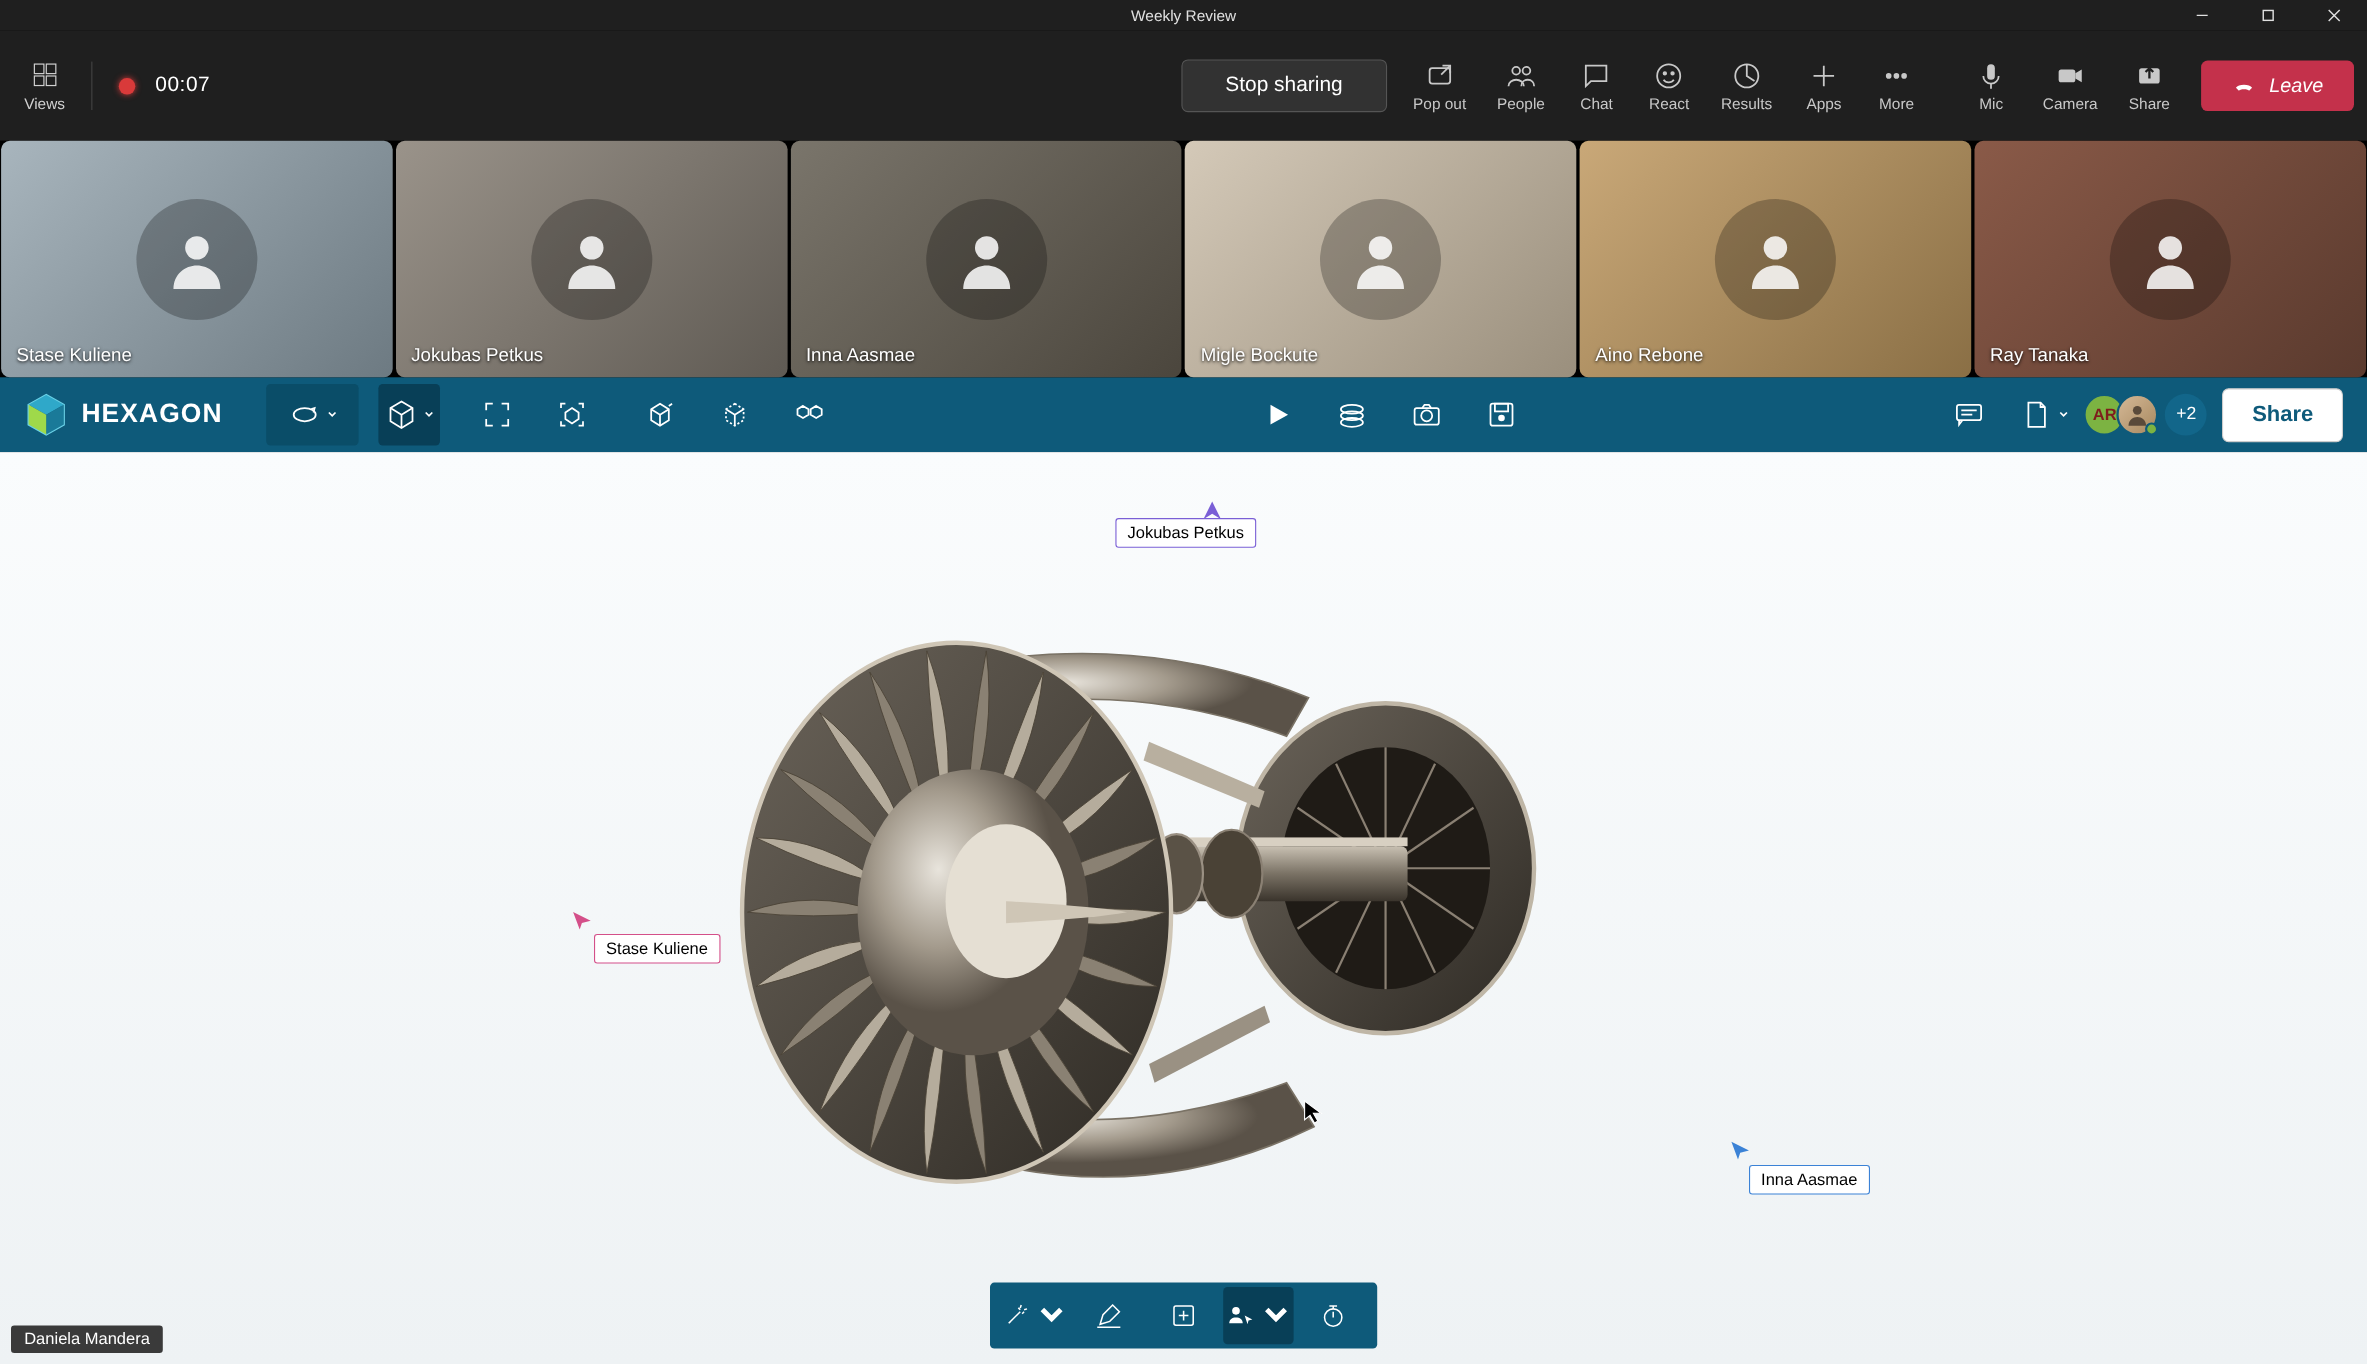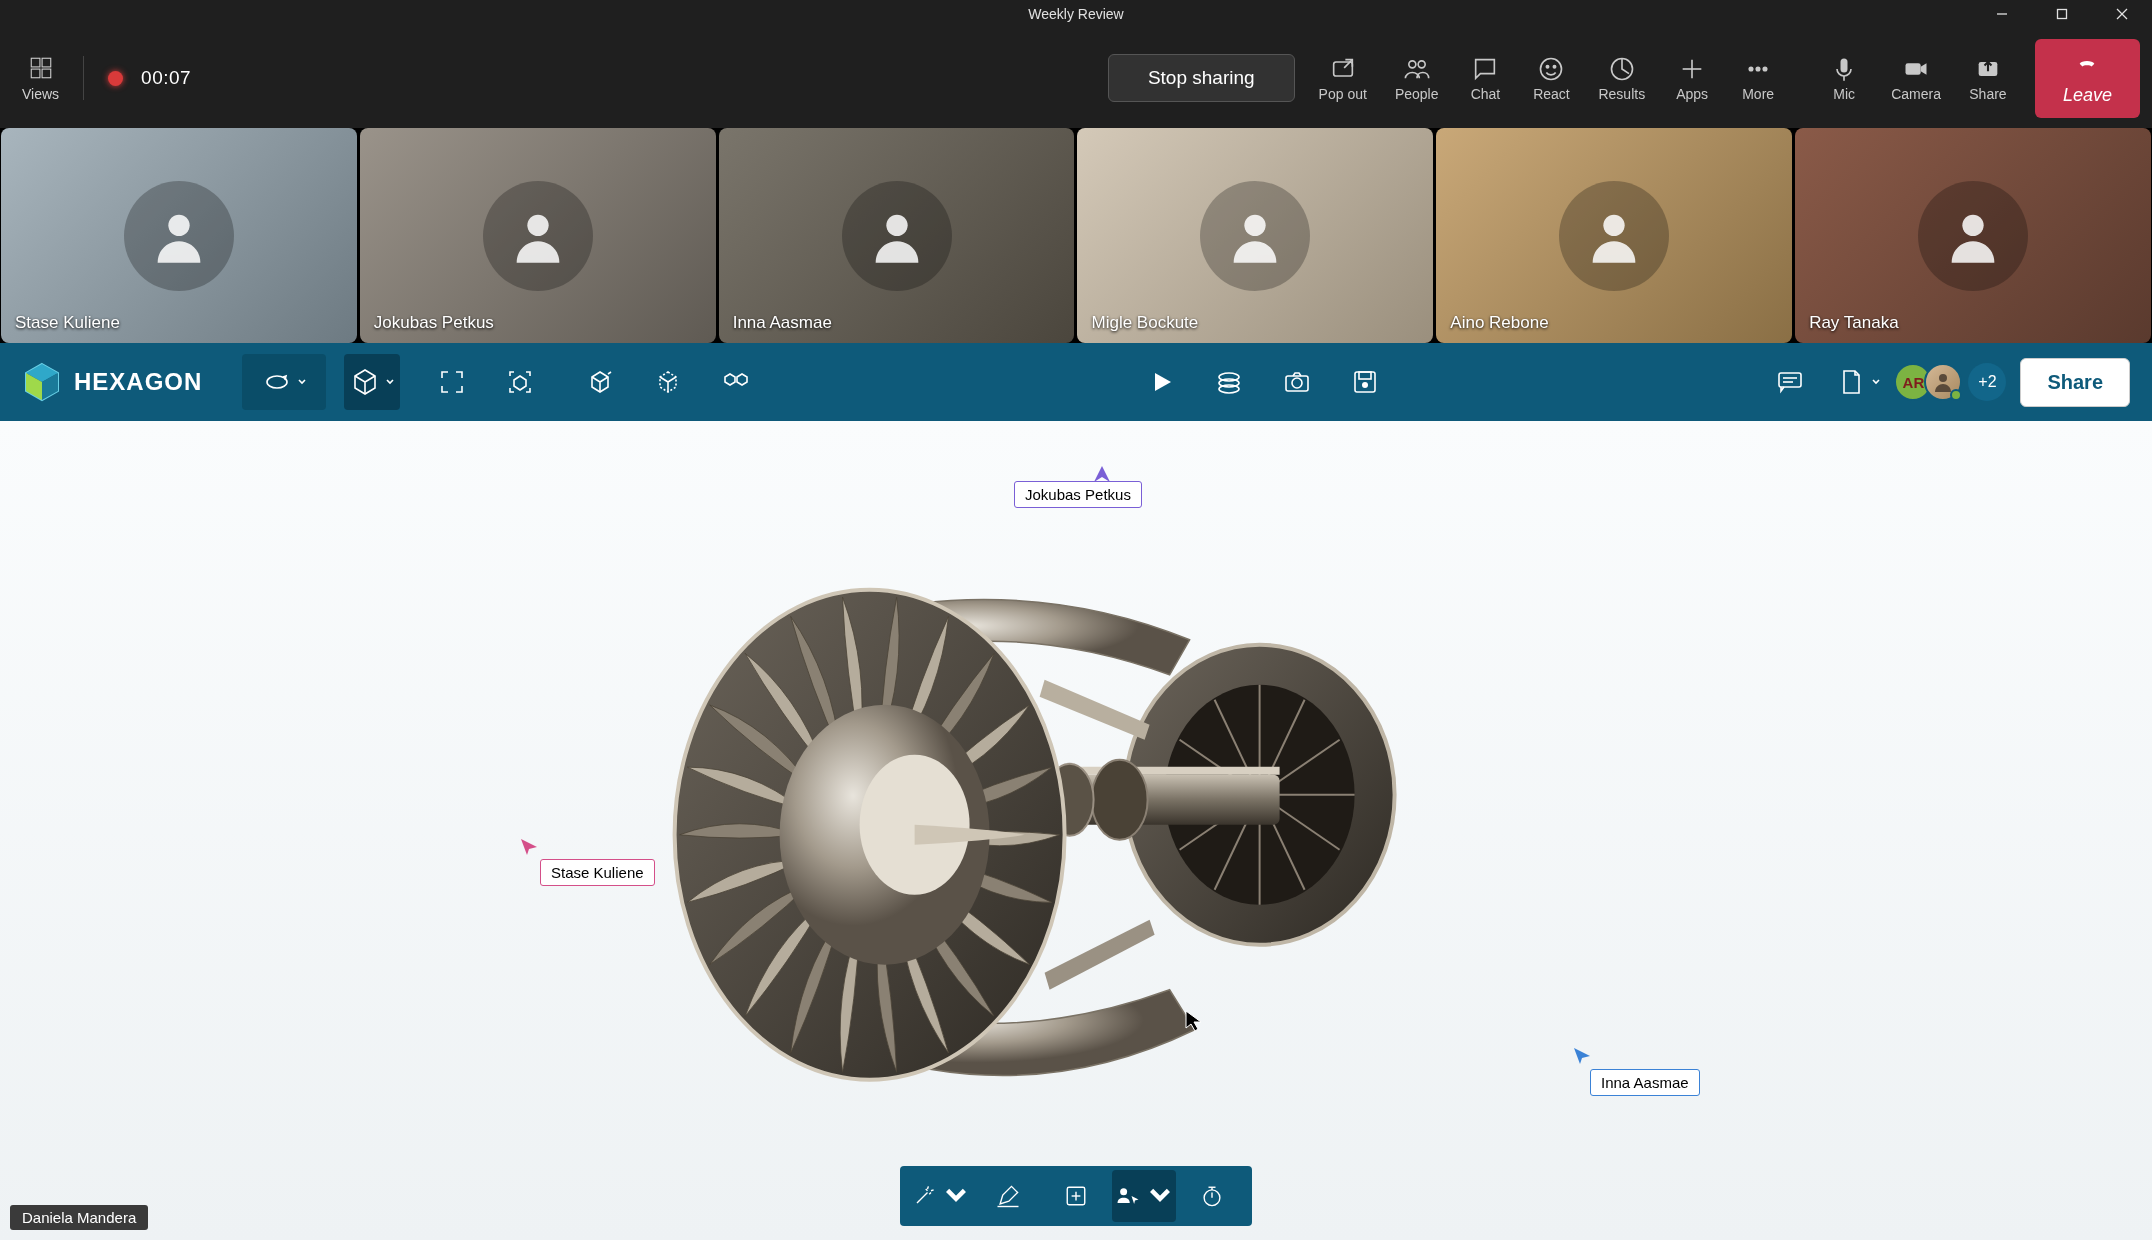--- a/index.html
+++ b/index.html
@@ -16,33 +16,33 @@
   .teams-toolbar { height: 100px; background: #1f1f1f; display: flex; align-items: center; padding: 0 12px; color: #d0d0d0; }
   .views-btn { display: flex; flex-direction: column; align-items: center; gap: 5px; padding: 6px 10px; cursor: pointer; font-size: 14px; }
   .views-btn svg { width: 26px; height: 26px; stroke: #d0d0d0; }
   .vsep { width: 1px; height: 44px; background: #444; margin: 0 24px 0 14px; }
   .rec-dot { width: 15px; height: 15px; border-radius: 50%; background: #d93a3a; box-shadow: 0 0 6px #d93a3a; margin-right: 18px; }
   .timer { font-size: 19px; letter-spacing: 0.5px; color: #fff; }
   .spacer { flex: 1; }
   .stop-sharing { background: #323232; border: 1px solid #555; color: #fff; font-size: 19px; padding: 12px 39px; border-radius: 6px; cursor: pointer; margin-right: 10px; }
   .toolbar-item { display: flex; flex-direction: column; align-items: center; gap: 3px; padding: 6px 14px; cursor: pointer; font-size: 14px; color: #c8c8c8; min-width: 66px; }
   .toolbar-item svg { width: 28px; height: 28px; stroke: #c8c8c8; fill: none; stroke-width: 1.4; }
-  .leave-btn { background: #c4314b; color: #fff; border: none; border-radius: 6px; padding: 12px 28px; font-size: 18px; font-style: italic; display: flex; align-items: center; gap: 12px; cursor: pointer; margin-left: 14px; flex-direction: column; }
+  .leave-btn { background: #c4314b; color: #fff; border: none; border-radius: 6px; padding: 12px 28px; font-size: 18px; font-style: italic; display: flex; align-items: center; gap: 12px; cursor: pointer; margin-left: 14px; }
   .leave-btn svg { width: 22px; height: 22px; fill: #fff; }
 
   
   .participants { height: 215px; background: #000; display: flex; gap: 3px; padding: 0 1px; }
   .participant { flex: 1; position: relative; border-radius: 8px; overflow: hidden; display:flex; align-items:center; justify-content:center;}
   .participant .label { position: absolute; left: 14px; bottom: 10px; color: #fff; font-size: 17px; text-shadow: 0 1px 3px #000; }
   .fake-video { width: 100%; height: 100%; display: flex; align-items: center; justify-content: center; }
   .avatar-circle { width: 110px; height: 110px; border-radius: 50%; background: rgba(0,0,0,0.25); display:flex; align-items:center; justify-content:center;}
   .avatar-circle svg { width:64px; height:64px; fill:#fff; opacity:.85;}
 
   
-  .hex-bar { height: 78px; background: #0e5a7a; display: flex; align-items: center; padding: 0 22px; color: #fff; }
+  .hex-bar { height: 68px; background: #0e5a7a; display: flex; align-items: center; padding: 0 22px; color: #fff; }
   .hex-logo { display: flex; align-items: center; gap: 12px; font-size: 24px; font-weight: 600; letter-spacing: 1px; }
   .hex-logo svg { width: 40px; height: 40px; }
   .hex-btn { width: 56px; height: 56px; display: flex; align-items: center; justify-content: center; cursor: pointer; border-radius: 4px; margin: 0 6px; position:relative;}
   .hex-btn.active { background: #083f57; }
   .hex-btn svg { width: 32px; height: 32px; stroke: #fff; fill: none; stroke-width: 1.6; }
   .hex-btn .chev { width: 10px; height: 10px; margin-left:4px; }
   .hex-group { display: flex; align-items: center; }
   .hex-rotate-group { background:#0a4d68; border-radius:4px; padding:0 8px; margin-left:40px; display:flex; align-items:center; height:56px;}
   .hex-share { background: #fff; color: #0e5a7a; font-weight: 600; font-size: 20px; padding: 12px 26px; border-radius: 6px; cursor: pointer; margin-left: 14px; border:1px solid #ccc; }
   .presence-group { display:flex; align-items:center; margin-left:10px;}

